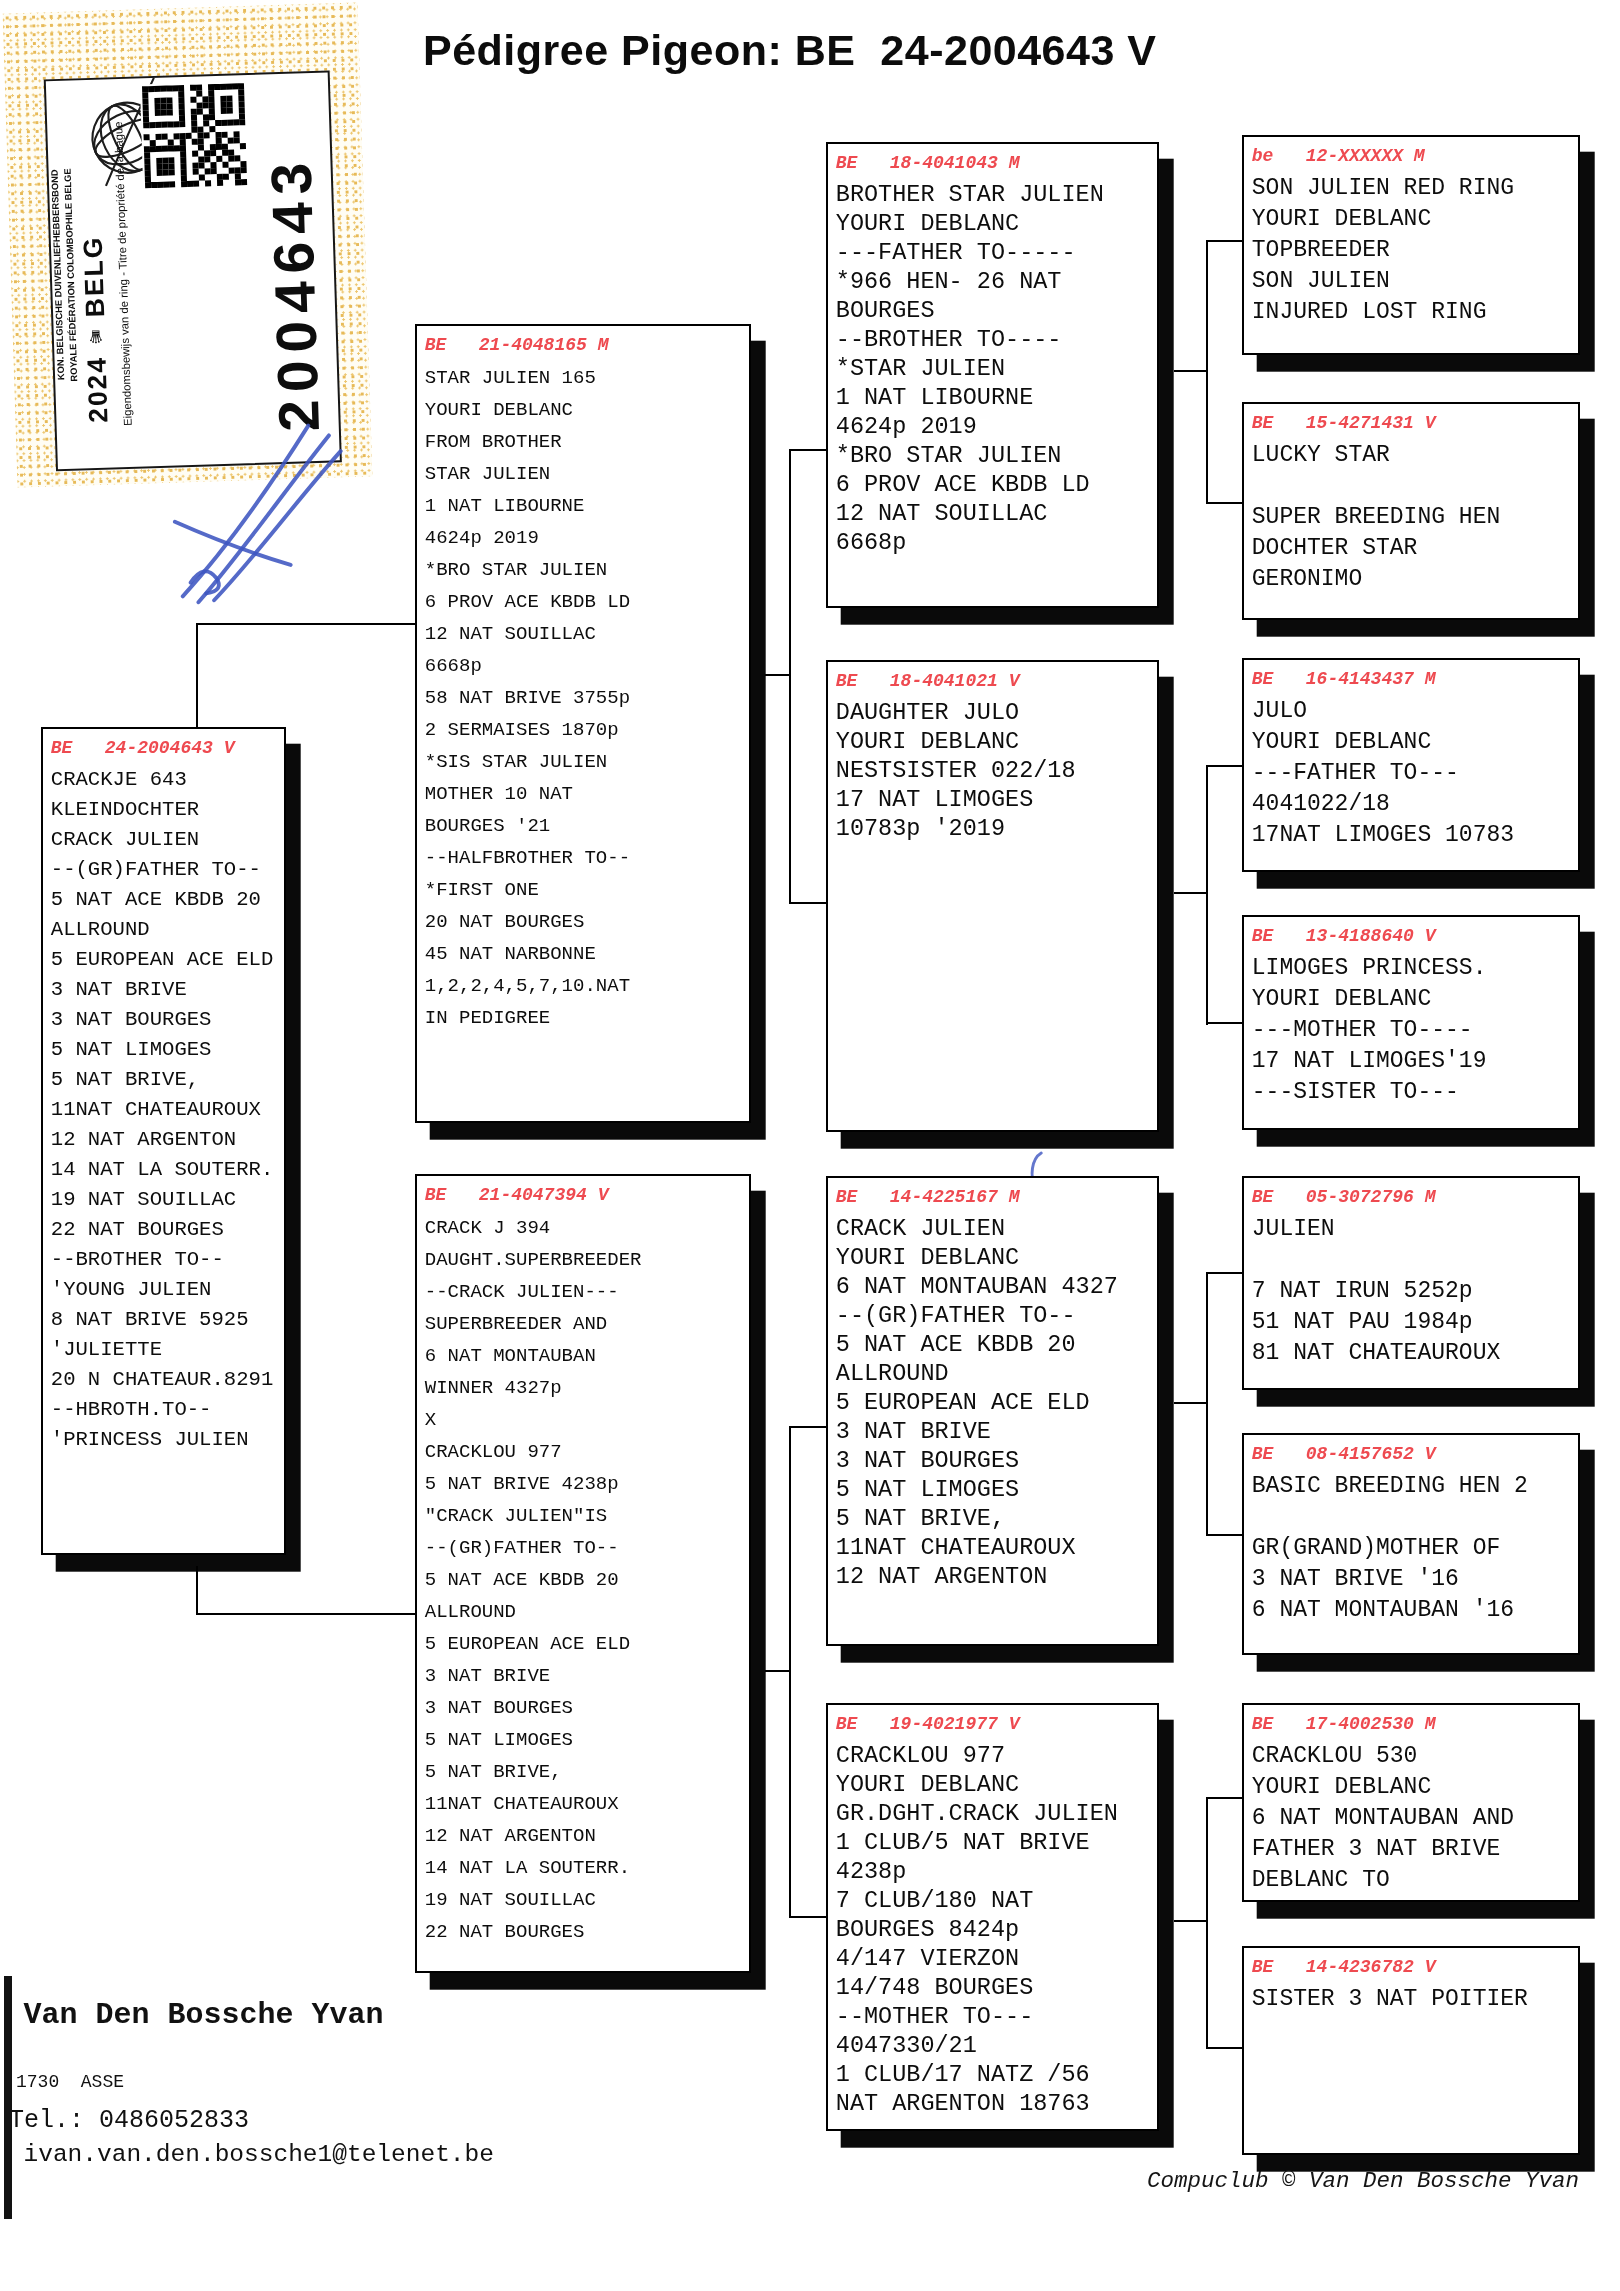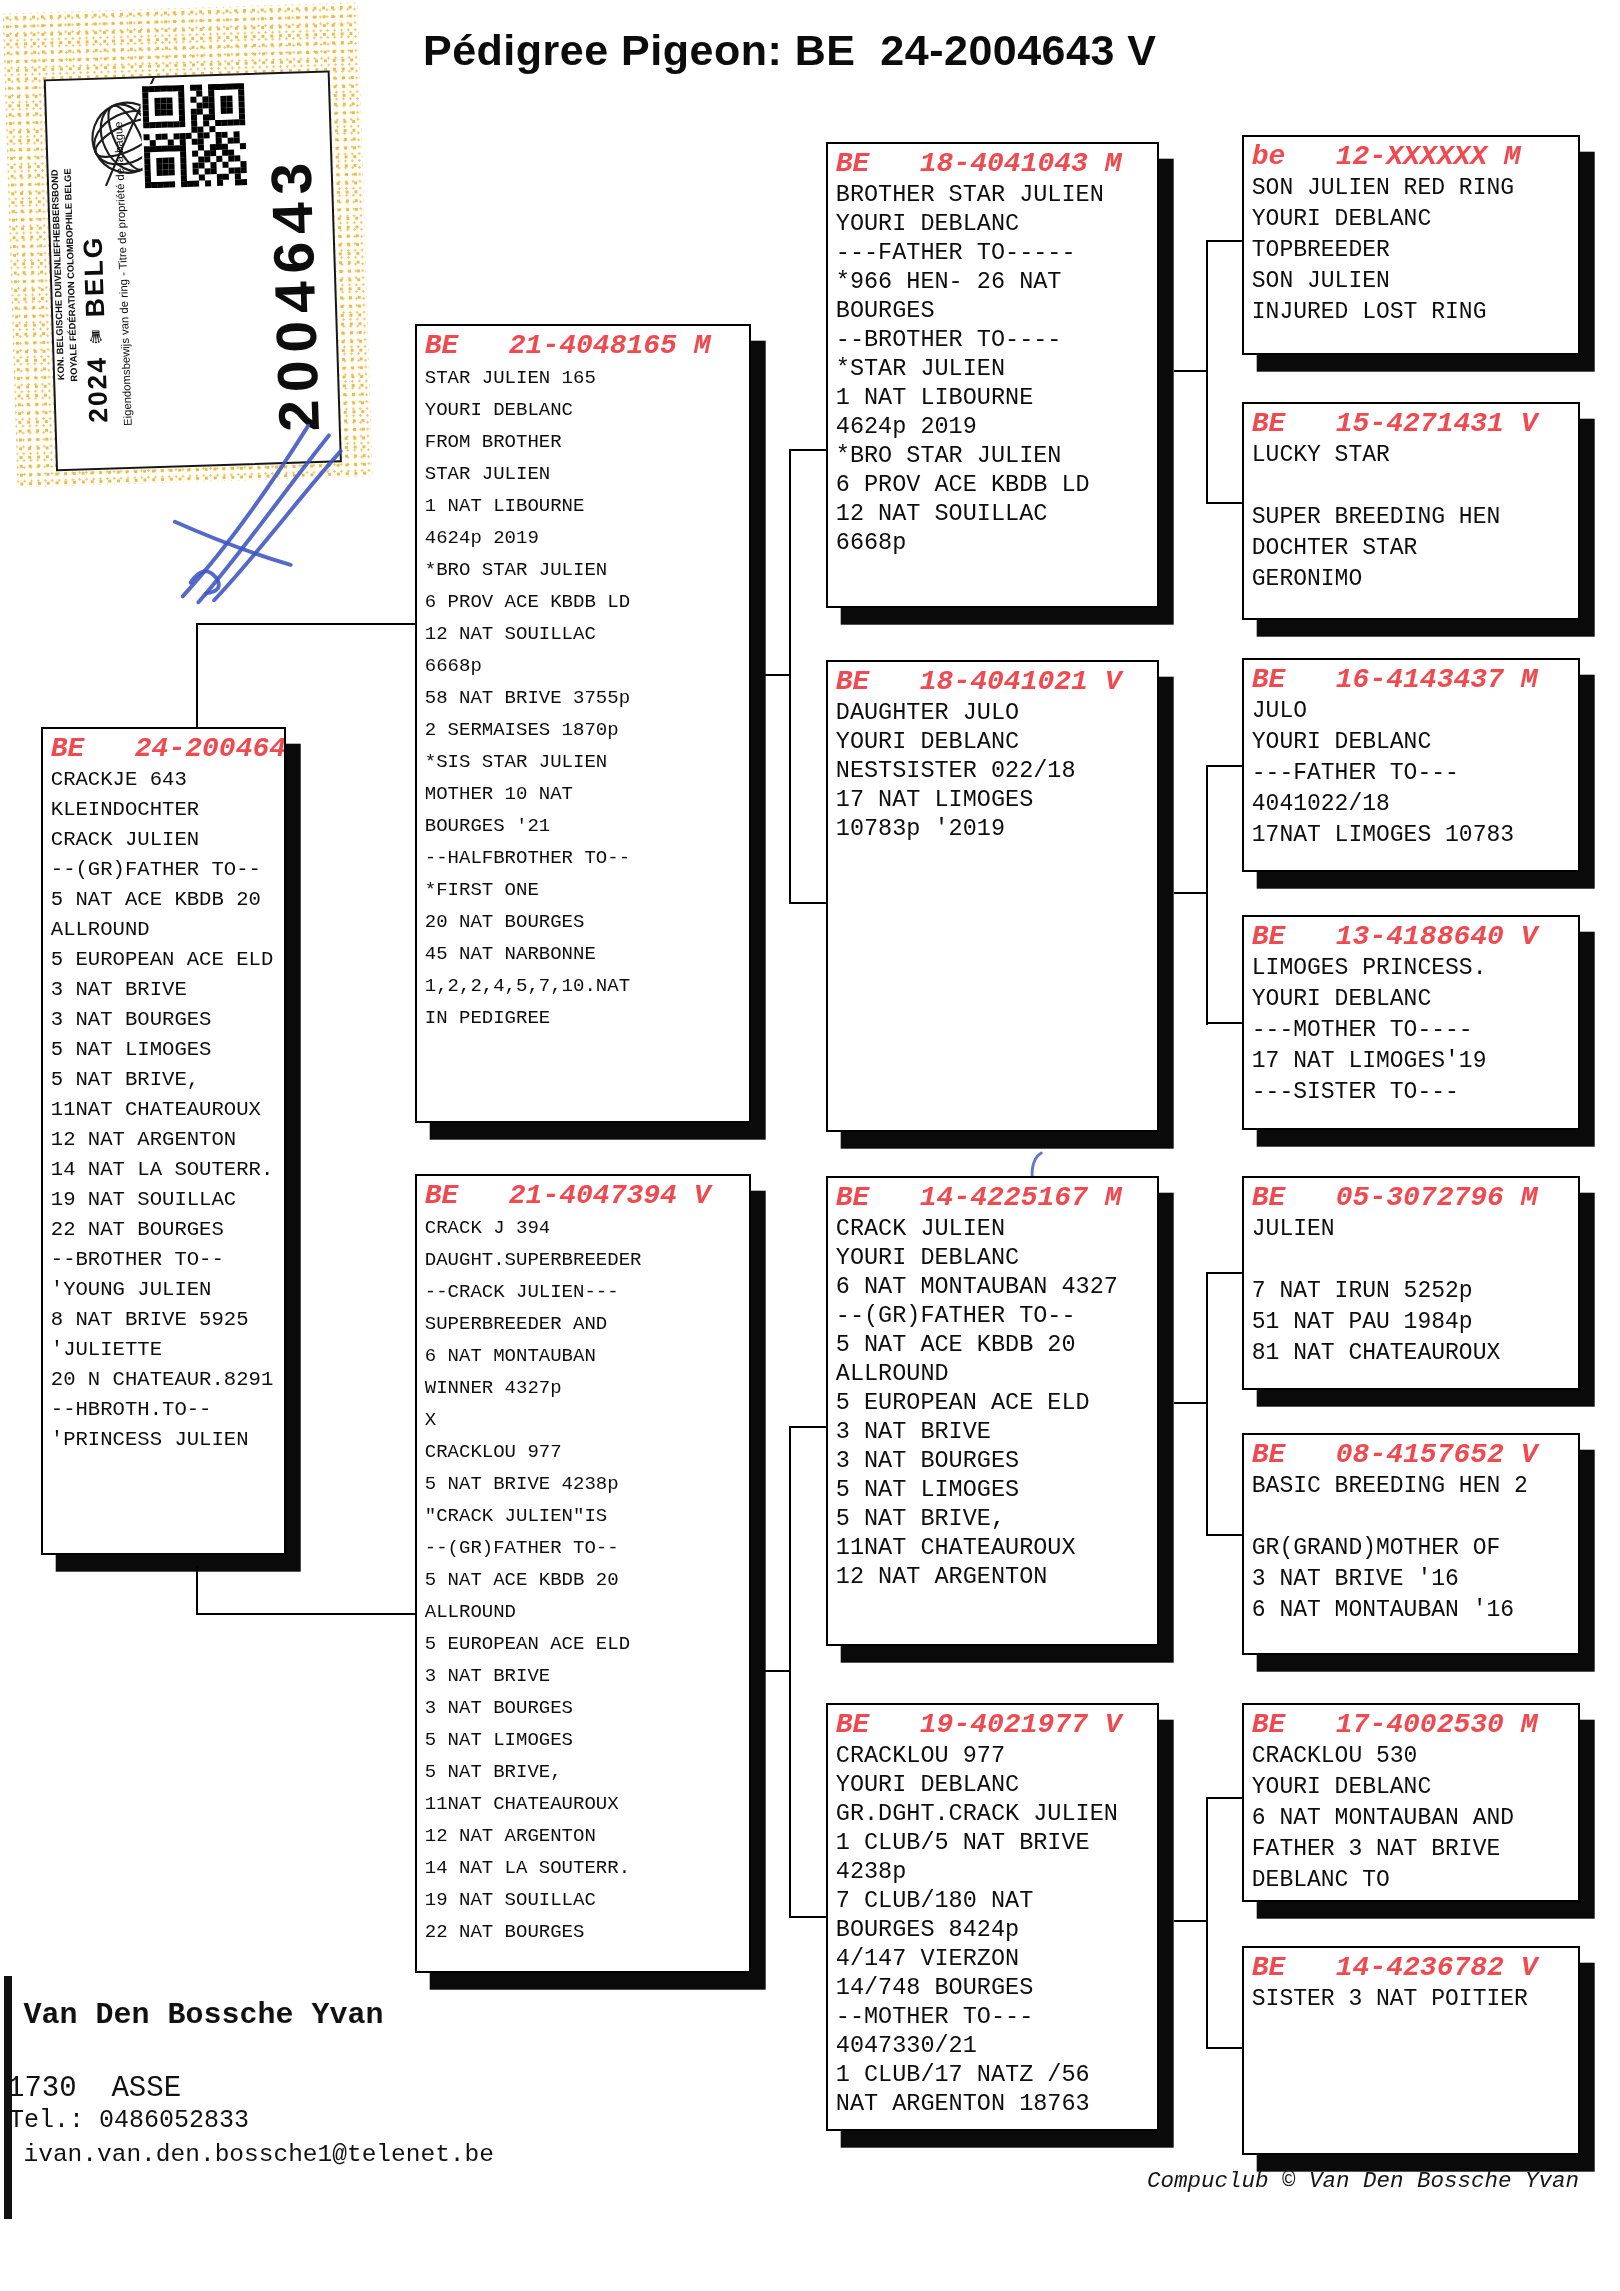--- a/index.html
+++ b/index.html
@@ -62,21 +62,21 @@
   .bluemark{position:absolute;left:1012px;top:1149px;width:39px;height:43px}
   .bluemark path{stroke:var(--sig-blue);stroke-width:3;fill:none;stroke-linecap:round;opacity:.8}
 
   
   .pbox{
     position:absolute;background:#fff;border:2.9px solid #000;
     box-shadow:14.7px 16.7px 0 0 var(--shadow);
     padding-top:2.9px;overflow:hidden;
   }
   .phead{
-    font-style:italic;font-weight:700;font-size:28px;line-height:33px;
+    font-style:italic;font-weight:700;font-size:18px;line-height:33px;
     color:var(--ring-red);padding-left:7.8px;white-space:pre;
   }
   .pline{white-space:pre;padding-left:7.8px;color:#0d0d0d}
 
   .pos-0{left:41px;top:727px;width:245px;height:828px}
   .pos-1{left:415px;top:324px;width:336px;height:799px}
   .pos-2{left:415px;top:1174px;width:336px;height:799px}
   .pos-3{left:826px;top:142px;width:333px;height:466px}
   .pos-4{left:826px;top:660px;width:333px;height:472px}
   .pos-5{left:826px;top:1176px;width:333px;height:470px}
@@ -92,21 +92,21 @@
 
   .col1 .pline{font-size:20.6px;line-height:30px}
   .col2 .pline{font-size:19px;line-height:32px}
   .col3 .pline{font-size:23.5px;line-height:29px}
   .col4 .pline{font-size:23px;line-height:31px}
 
   .cline{position:absolute;background:#000}
 
   
   .owner-name{position:absolute;left:23.5px;top:1998px;font-weight:700;font-size:30px;white-space:pre}
-  .owner-line1{position:absolute;left:7px;top:2072px;font-size:29px;white-space:pre}
+  .owner-line1{position:absolute;left:16px;top:2072px;font-size:18px;white-space:pre}
   .owner-line2{position:absolute;left:9px;top:2106px;font-size:25px;white-space:pre}
   .owner-line3{position:absolute;left:23.5px;top:2141px;font-size:24.5px;white-space:pre}
   .footer-credit{
     position:absolute;right:41px;top:2168px;
     font-style:italic;font-size:22.5px;white-space:pre;color:#151515;
   }
   .edge-bar{position:absolute;left:3.9px;top:1976px;width:7.8px;height:243px;background:#121212}
 </style>
 </head>
 <body>

